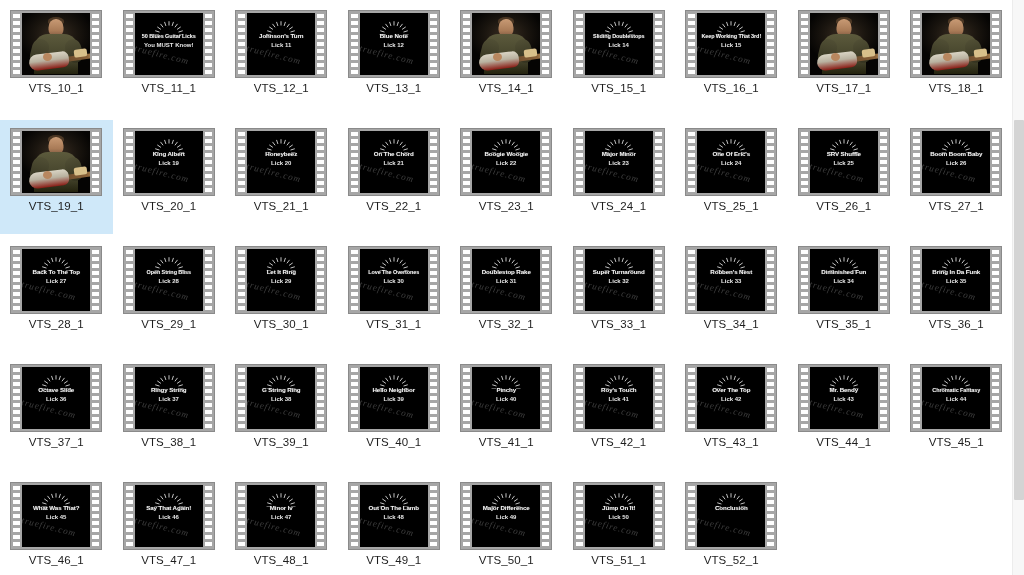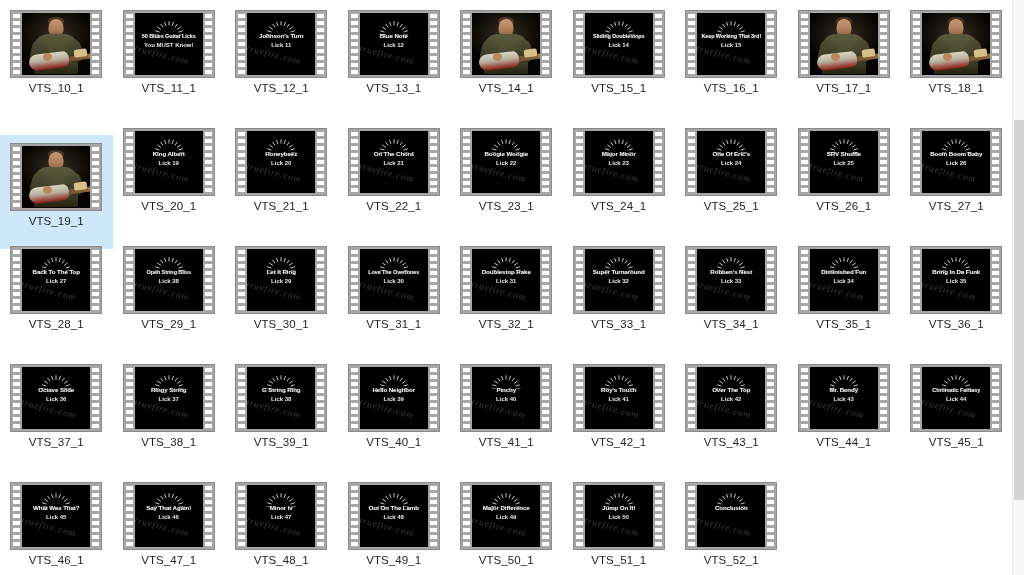--- a/index.html
+++ b/index.html
@@ -41,21 +41,20 @@
     flex-direction: column;
     align-items: center;
     justify-content: flex-start;
     padding-top: 8px;
     cursor: default;
     background: transparent;
   }
 
   .file-cell.selected {
     background: #cfe8f9;
-    margin-top: 15px;
   }
 
   
   .filmstrip {
     position: relative;
     width: 92px;
     height: 68px;
     background: #a6a6a6;
     border: 1px solid #8a8a8a;
     display: flex;

